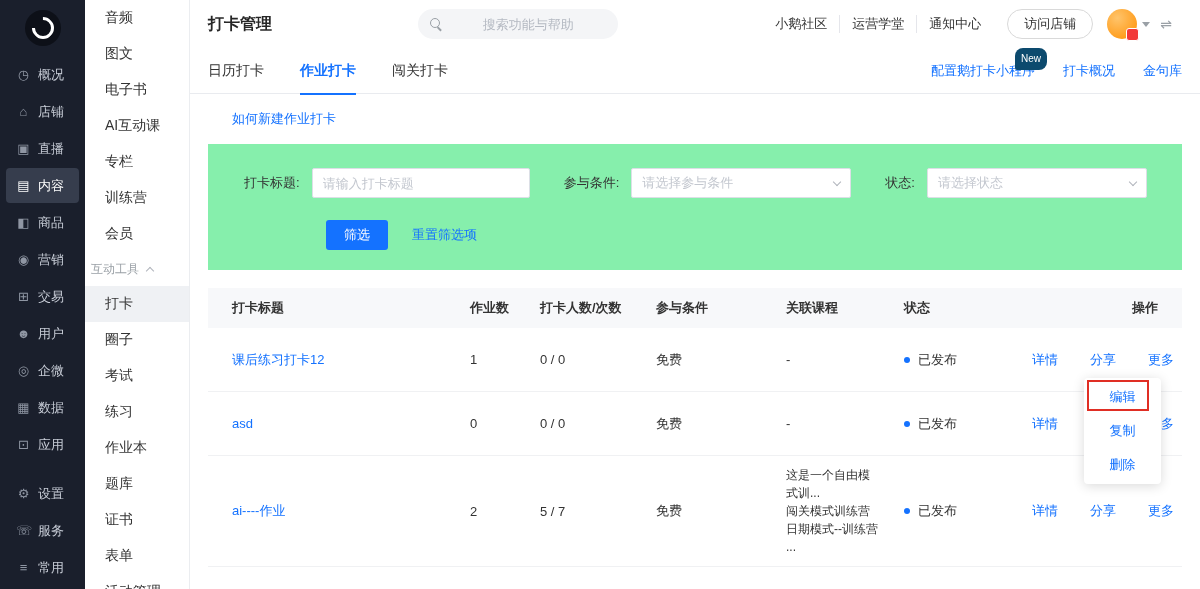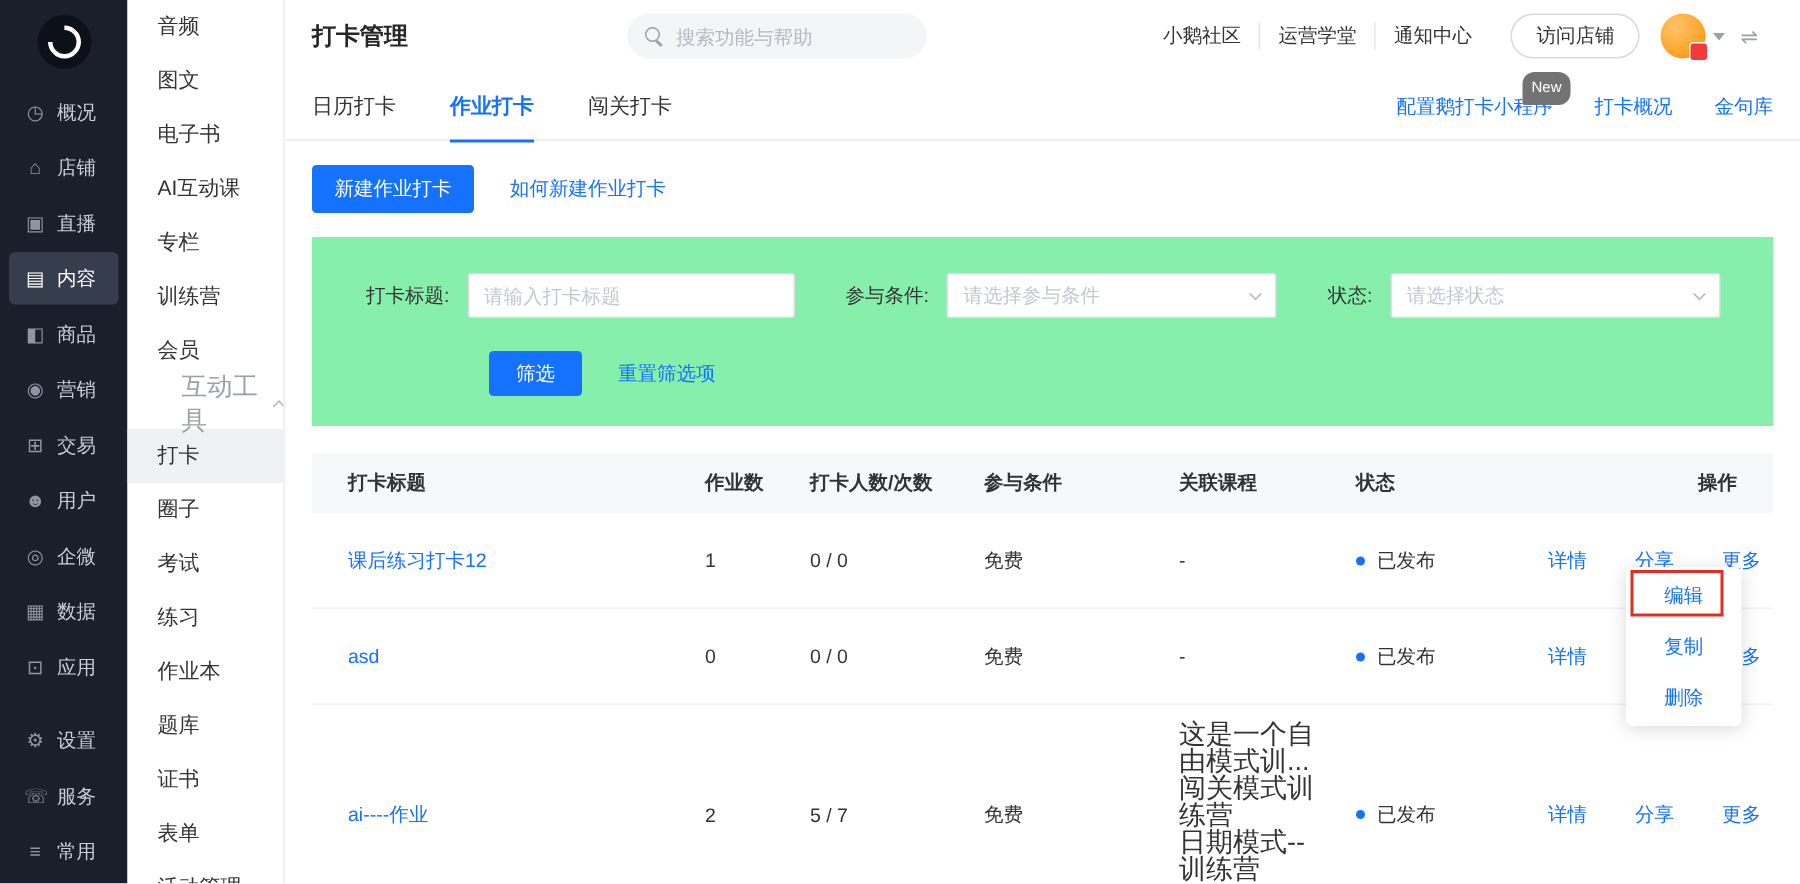--- a/index.html
+++ b/index.html
@@ -15,53 +15,53 @@
   .rail-item{height:35px;margin:1px 6px;display:flex;align-items:center;gap:7px;padding-left:10px;border-radius:4px;font-size:13px;cursor:pointer;white-space:nowrap;}
   .rail-item .ri{width:15px;font-size:13px;color:#8f96a3;text-align:center;flex:none;}
   .rail-item.active{background:#363d4d;color:#fff;}
   .rail-item.active .ri{color:#fff;}
   .rail-gap{height:12px;flex:none;}
 
   
   .subnav{width:105px;flex:none;background:#fff;border-right:1px solid #ebedf0;font-size:14px;color:#333;overflow:hidden;}
   .sn-item{height:36px;display:flex;align-items:center;padding-left:20px;cursor:pointer;white-space:nowrap;}
   .sn-item.active{background:#eff1f4;}
-  .sn-group{height:34px;display:flex;align-items:center;padding-left:36px;font-size:17px;color:#9aa0a6;gap:8px;}
+  .sn-group{height:34px;display:flex;align-items:center;padding-left:6px;font-size:12px;color:#9aa0a6;gap:8px;}
   .chev{width:6px;height:6px;border-right:1px solid #b0b4bc;border-bottom:1px solid #b0b4bc;transform:rotate(45deg);margin-top:-2px;flex:none;}
   .chev.up{transform:rotate(-135deg);margin-top:3px;}
 
   
   .main{flex:1;min-width:0;display:flex;flex-direction:column;background:#fff;}
   .topbar{height:48px;flex:none;display:flex;align-items:center;padding:0 28px 0 18px;}
   .page-title{font-size:16px;font-weight:bold;color:#262626;white-space:nowrap;}
   .search-wrap{flex:1;display:flex;justify-content:center;min-width:0;}
   .search-box{width:200px;height:30px;background:#f4f5f7;border-radius:15px;display:flex;align-items:center;padding:0 12px;gap:8px;}
   .mag{width:13px;height:13px;position:relative;flex:none;}
   .mag::before{content:"";position:absolute;width:8px;height:8px;border:1.5px solid #9aa0a6;border-radius:50%;left:0;top:0;}
   .mag::after{content:"";position:absolute;width:5px;height:1.5px;background:#9aa0a6;transform:rotate(45deg);left:7px;top:10px;}
-  .search-box input{border:none;background:transparent;outline:none;font-size:13px;color:#333;width:100%;}
+  .search-box input{border:none;background:transparent;outline:none;font-size:13px;color:#333;width:100%;margin-left:32px;}
   .search-box input::placeholder{color:#b4b9c2;}
   .top-links{display:flex;align-items:center;font-size:13px;color:#333;flex:none;}
   .top-link{padding:0 12px;cursor:pointer;white-space:nowrap;}
   .top-link + .top-link{border-left:1px solid #e5e6eb;}
   .visit-btn{margin-left:14px;border:1px solid #d9d9d9;border-radius:16px;height:30px;padding:0 16px;display:flex;align-items:center;font-size:13px;color:#333;background:#fff;cursor:pointer;white-space:nowrap;}
   .avatar-wrap{display:flex;align-items:center;margin-left:14px;gap:5px;flex:none;cursor:pointer;}
   .avatar{width:30px;height:30px;border-radius:50%;background:radial-gradient(circle at 35% 30%,#ffc46b,#ff8f00);position:relative;flex:none;}
   .avatar::after{content:"";position:absolute;right:-2px;bottom:-2px;width:11px;height:11px;border-radius:3px;background:#f23a3a;border:1px solid #fff;}
   .caret-down{width:0;height:0;border-left:4px solid transparent;border-right:4px solid transparent;border-top:5px solid #9aa0a6;}
   .swap-icon{margin-left:10px;color:#9aa0a6;font-size:14px;cursor:pointer;flex:none;}
 
   
   .tabs-row{display:flex;align-items:center;padding:0 18px;border-bottom:1px solid #e9ebef;height:46px;flex:none;}
   .tab{font-size:14px;color:#333;margin-right:36px;height:46px;display:flex;align-items:center;position:relative;cursor:pointer;white-space:nowrap;}
   .tab.active{color:#1472ff;font-weight:bold;}
   .tab.active::after{content:"";position:absolute;left:0;right:0;bottom:-1px;height:2px;background:#1472ff;}
   .tabs-right{margin-left:auto;display:flex;align-items:center;gap:28px;}
   .tr-link{color:#1472ff;font-size:13px;position:relative;cursor:pointer;white-space:nowrap;}
-  .badge-new{position:absolute;top:-14px;right:-12px;background:#737373;color:#fff;font-size:10px;line-height:14px;border-radius:8px 8px 8px 2px;padding:4px 6px;}
+  .badge-new{position:absolute;top:-14px;right:-12px;background:#0c4a6e;color:#fff;font-size:10px;line-height:14px;border-radius:8px 8px 8px 2px;padding:4px 6px;}
 
   
   .toolbar{display:flex;align-items:center;padding:16px 18px 14px;flex:none;}
   .btn-primary{background:#1472ff;color:#fff;font-size:13px;height:32px;padding:0 15px;border-radius:3px;border:none;display:flex;align-items:center;cursor:pointer;white-space:nowrap;}
   .help-link{color:#1472ff;font-size:13px;margin-left:24px;cursor:pointer;white-space:nowrap;}
 
   
   .filters{margin:2px 18px 0;background:#86efac;padding:24px 0 20px 36px;flex:none;}
   .f-row{display:flex;align-items:center;}
   .f-group{display:flex;align-items:center;margin-right:34px;}
@@ -80,21 +80,21 @@
   .t-head{background:#f7f8fa;height:40px;font-weight:bold;font-size:13px;color:#262626;}
   .t-cell{padding-left:24px;font-size:13px;color:#333;}
   .t-cell.op{text-align:right;padding-right:24px;padding-left:0;}
   .t-row{min-height:64px;border-bottom:1px solid #f0f1f3;}
   .row-title{color:#1472ff;cursor:pointer;}
   .status{display:flex;align-items:center;gap:8px;}
   .dot{width:6px;height:6px;border-radius:50%;background:#1472ff;flex:none;}
   .actions{display:flex;justify-content:flex-end;gap:32px;padding-right:24px;}
   .action-link{color:#1472ff;font-size:13px;cursor:pointer;white-space:nowrap;}
   .course-lines{padding:10px 0 10px 24px;}
-  .course-lines div{line-height:18px;font-size:18px;color:#333;}
+  .course-lines div{line-height:18px;font-size:12px;color:#333;}
 
   
   .popup{position:absolute;left:1084px;top:378px;width:77px;background:#fff;border-radius:4px;
     box-shadow:0 2px 12px rgba(0,0,0,0.15);padding:2px 0;z-index:10;}
   .popup-item{height:34px;display:flex;align-items:center;justify-content:center;font-size:13px;color:#1472ff;cursor:pointer;}
   .annotation{position:absolute;left:1087px;top:380px;width:62px;height:31px;border:2px solid #e02e24;z-index:11;pointer-events:none;}
 </style>
 </head>
 <body>
 
@@ -219,21 +219,20 @@
         <span class="tr-link">
           <span>配置鹅打卡小程序</span>
           <span class="badge-new">New</span>
         </span>
         <span class="tr-link">打卡概况</span>
         <span class="tr-link">金句库</span>
       </div>
     </div>
 
     <div class="toolbar">
-      <button class="btn-primary">新建作业打卡</button>
       <span class="help-link">如何新建作业打卡</span>
     </div>
 
     <div class="filters">
       <div class="f-row">
         <div class="f-group">
           <span class="f-label">打卡标题:</span>
           <input class="f-input" type="text" placeholder="请输入打卡标题" style="">
         </div>
         <div class="f-group">

